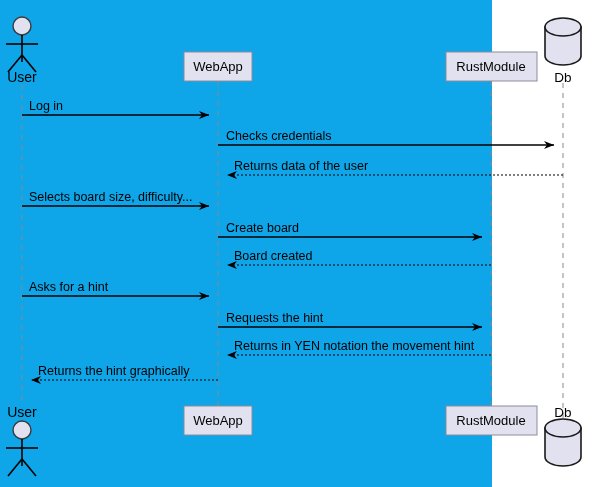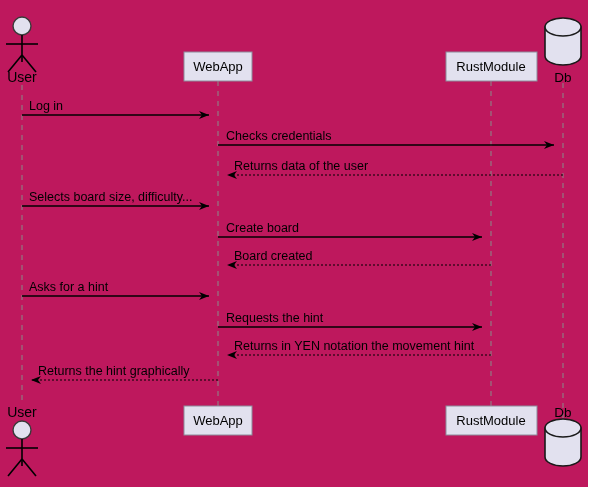--- a/index.html
+++ b/index.html
@@ -9,23 +9,23 @@
     background: #ffffff;
   }
   body {
     width: 598px;
     height: 487px;
     font-family: "Liberation Sans", sans-serif;
     overflow: hidden;
   }
   #diagram-root {
     position: relative;
-    width: 588px;
+    width: 492px;
     height: 487px;
-    background: #be185d;
+    background: #0ea5e9;
   }
   svg#seq-svg {
     position: absolute;
     top: 0;
     left: 0;
     width: 598px;
     height: 487px;
     display: block;
   }
   .lifeline-box {

